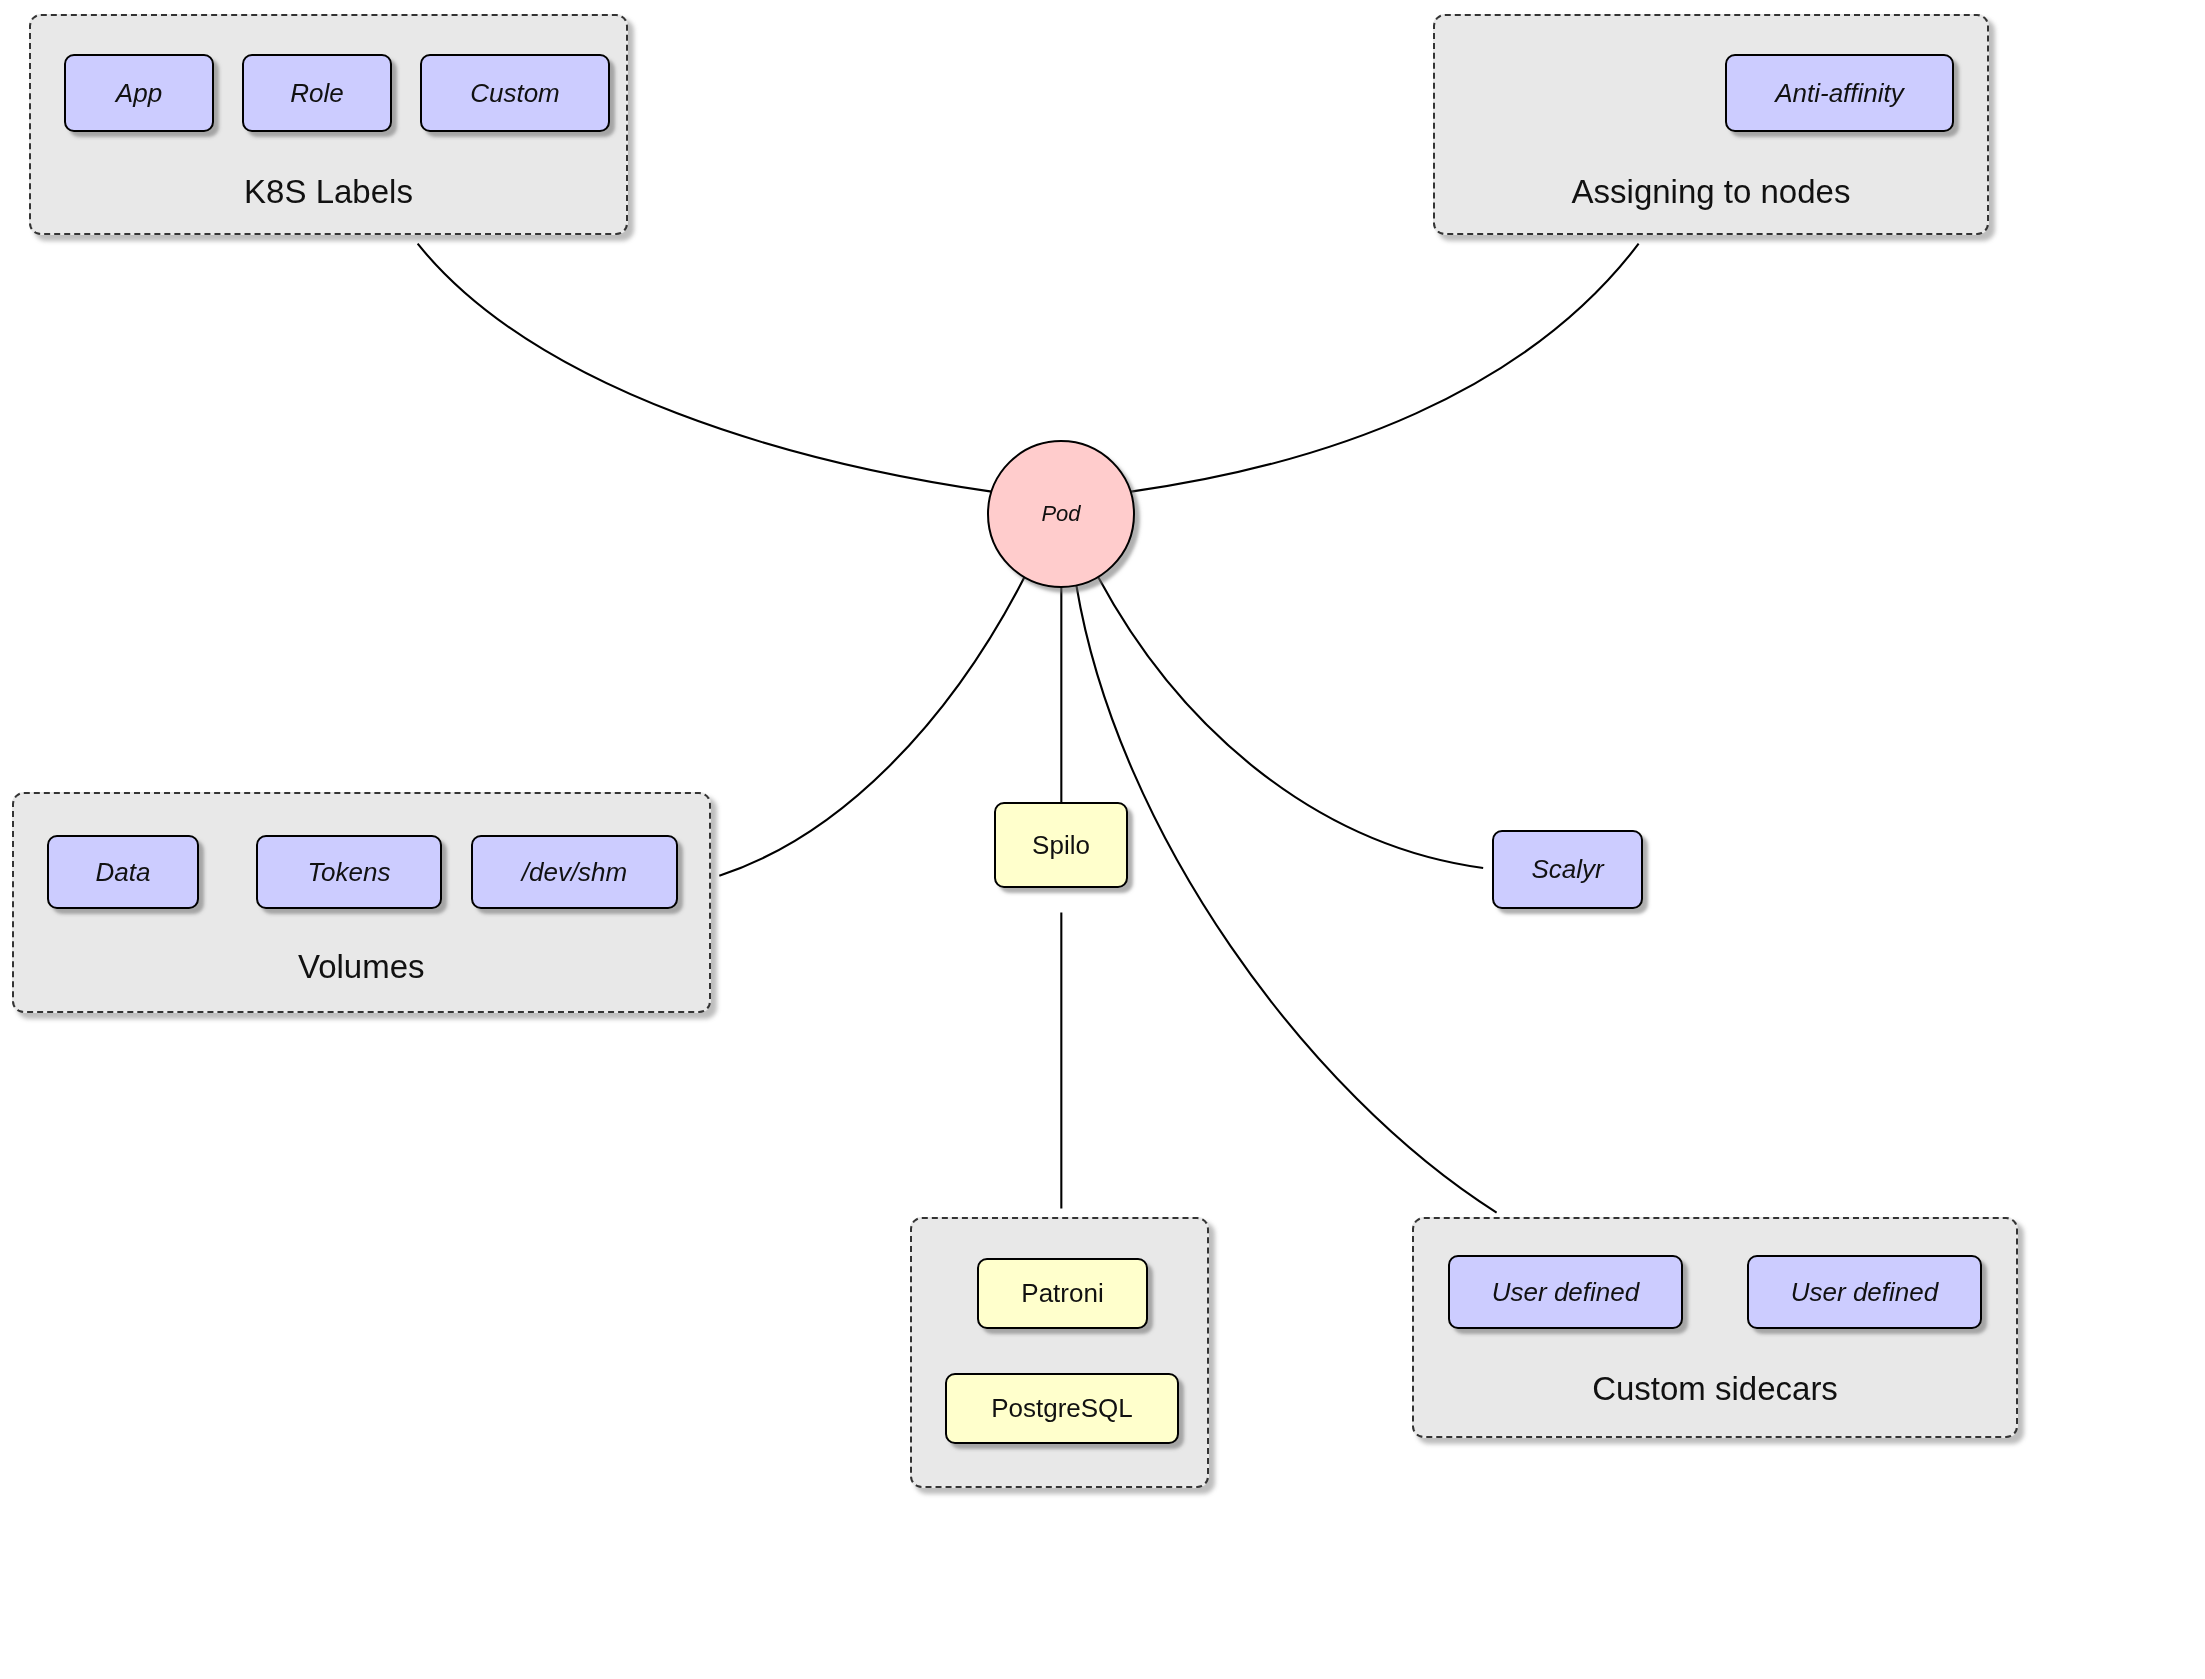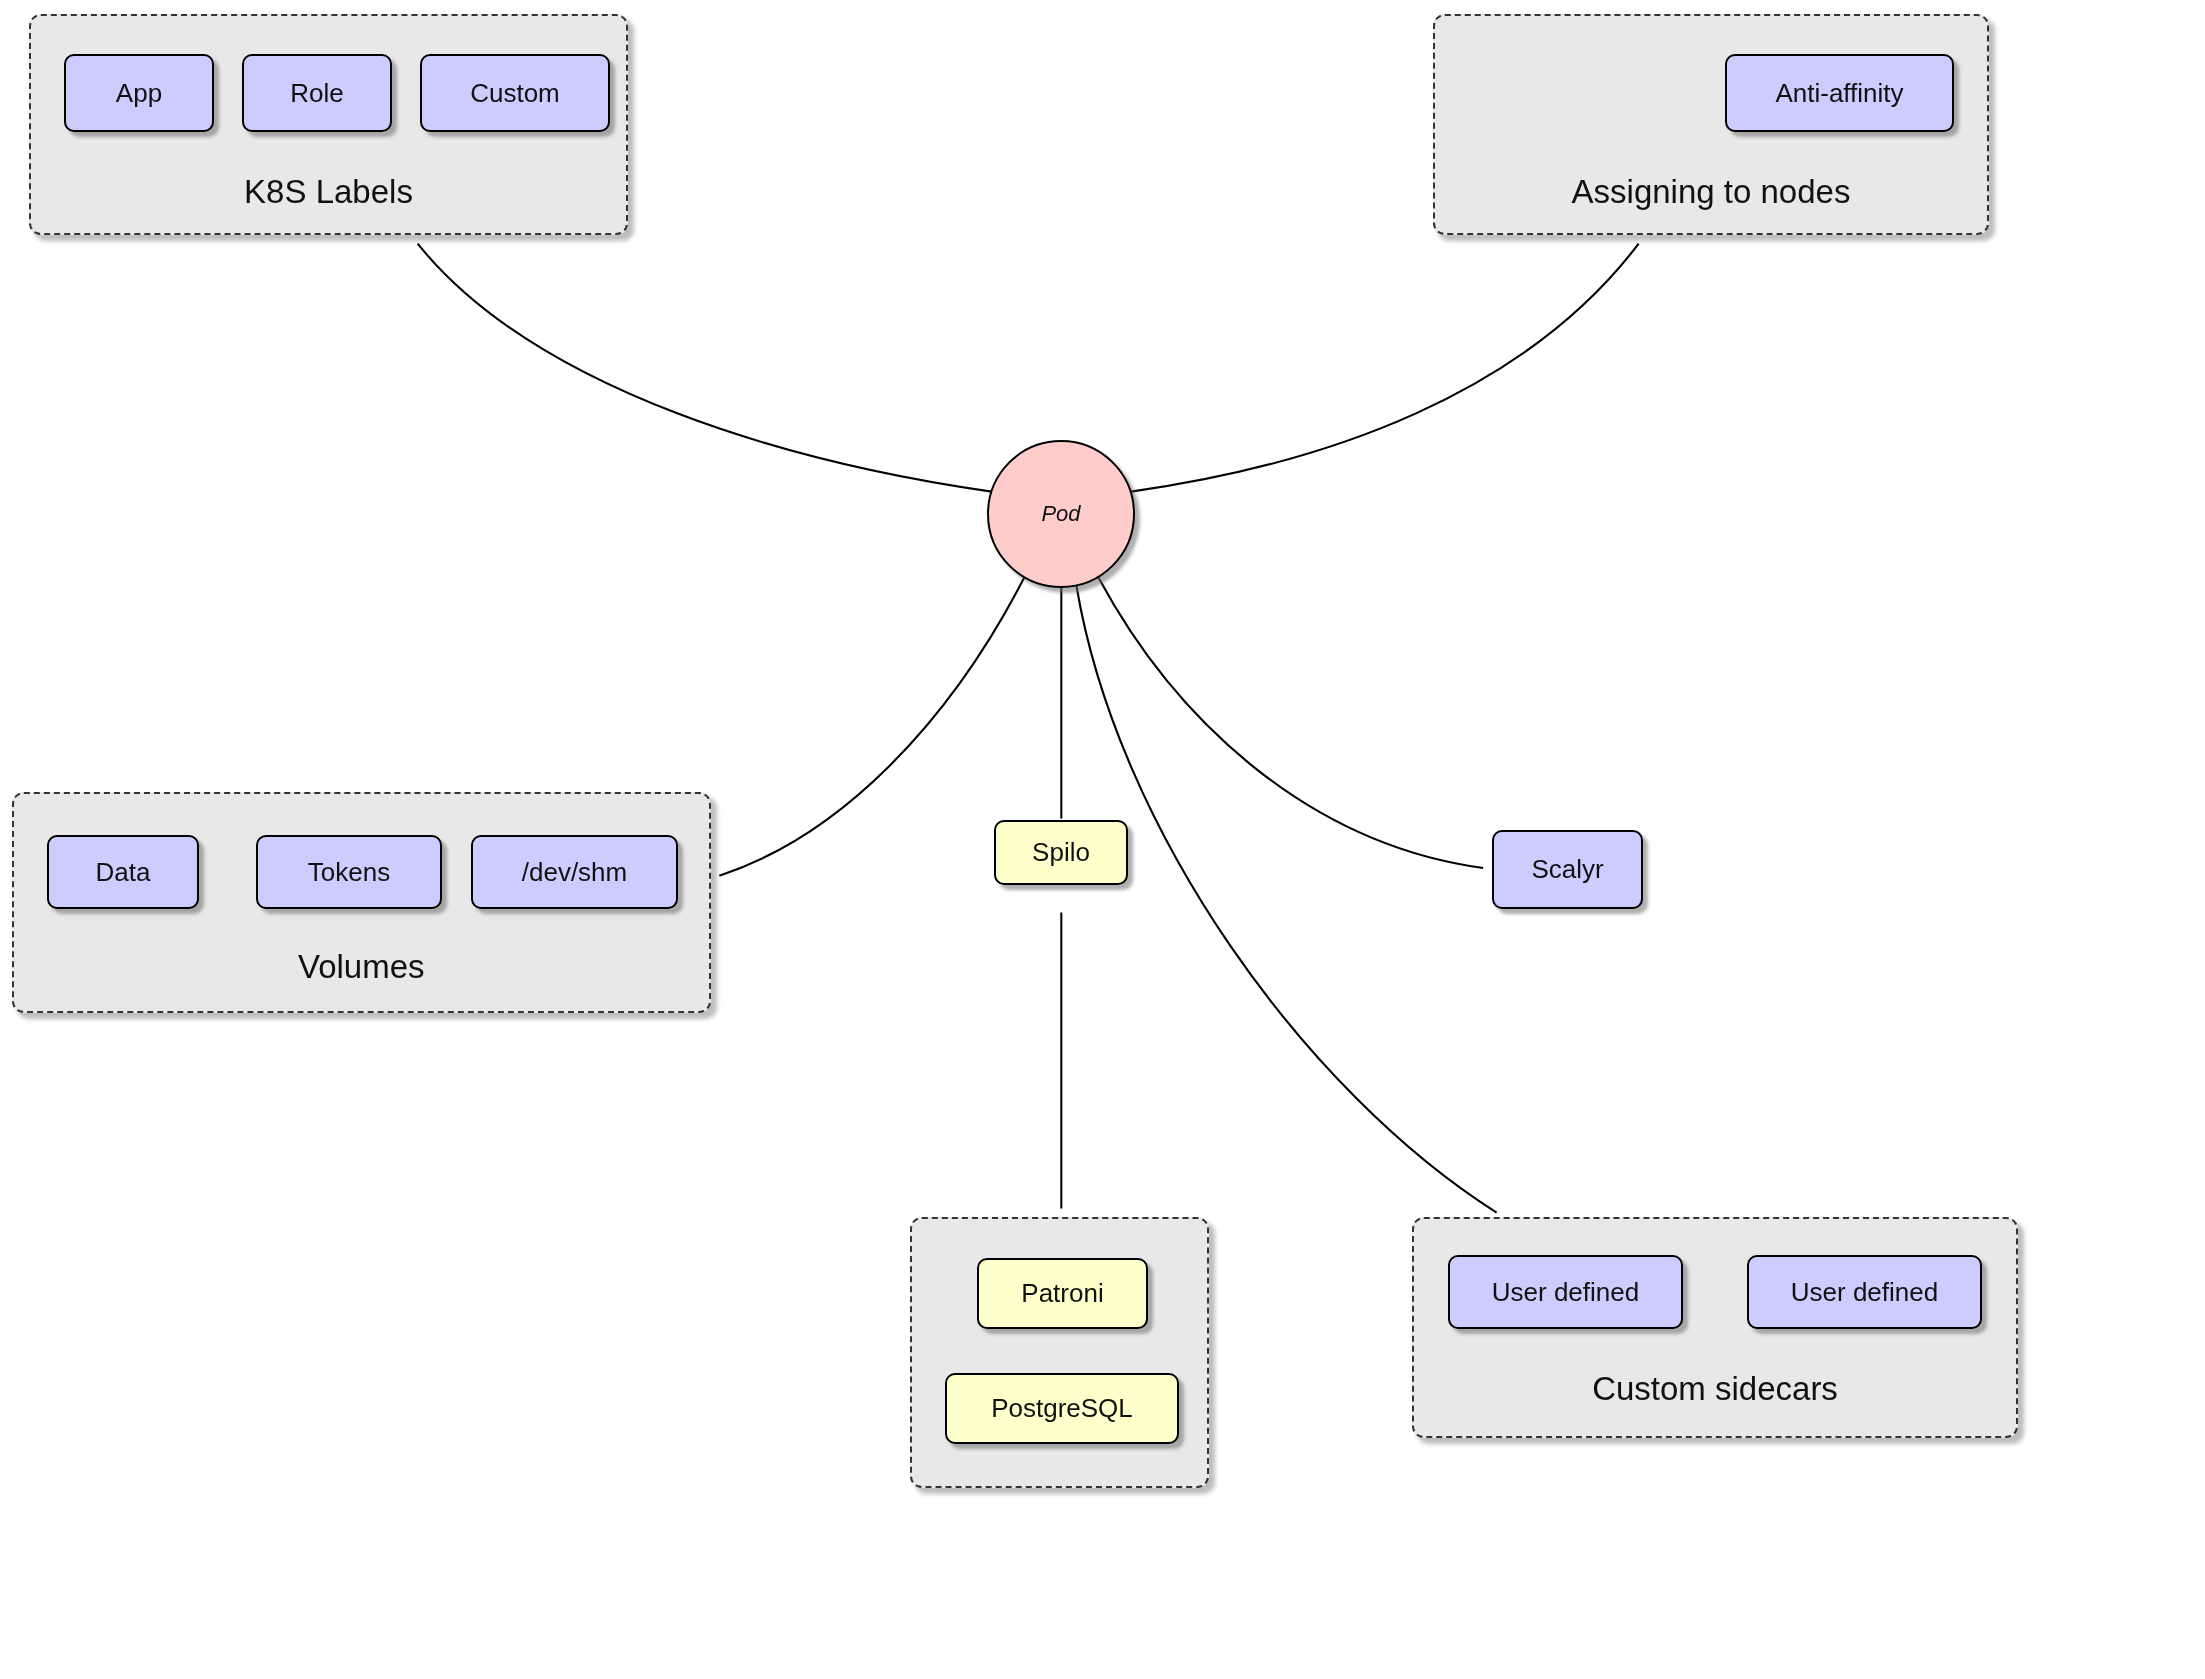--- a/index.html
+++ b/index.html
@@ -27,21 +27,21 @@
     display: flex;
     align-items: center;
     justify-content: center;
     border: 2.1px solid #000;
     border-radius: 10px;
     font-size: 26px;
     color: #111;
     box-shadow: 5px 5px 3.4px rgba(110,110,110,0.55);
     white-space: nowrap;
   }
-  .node.purple { background: var(--node-purple, #ccccff); }
+  .node.purple { background: var(--node-purple, #ccccff); font-style: italic; }
   .node.yellow { background: var(--node-yellow, #ffffcc); }
 
   .pod {
     position: absolute;
     width: 148px; height: 148px;
     border-radius: 50%;
     background: var(--pod-pink, #ffcccc);
     border: 2.1px solid #000;
     display: flex;
     align-items: center;
@@ -105,21 +105,21 @@
   <div class="node purple" style="left:1725px; top:54px; width:229px; height:78px">Anti-affinity</div>
   <div class="group-title" style="left:1433px; top:173px; width:556px">Assigning to nodes</div>
 
   <div class="pod" style="left:987px; top:440px">Pod</div>
 
   <div class="node purple" style="left:47px; top:835px; width:152px; height:74px">Data</div>
   <div class="node purple" style="left:256px; top:835px; width:186px; height:74px">Tokens</div>
   <div class="node purple" style="left:471px; top:835px; width:207px; height:74px">/dev/shm</div>
   <div class="group-title" style="left:11.8px; top:948px; width:699px">Volumes</div>
 
-  <div class="node yellow" style="left:994px; top:820px; width:134px; height:65px">Spilo</div>
+  <div class="node yellow" style="left:994px; top:802px; width:134px; height:86px">Spilo</div>
 
   <div class="node purple" style="left:1492px; top:830px; width:151px; height:79px">Scalyr</div>
 
   <div class="node yellow" style="left:977px; top:1258px; width:171px; height:71px">Patroni</div>
   <div class="node yellow" style="left:945px; top:1373px; width:234px; height:71px">PostgreSQL</div>
 
   <div class="node purple" style="left:1448px; top:1255px; width:235px; height:74px">User defined</div>
   <div class="node purple" style="left:1747px; top:1255px; width:235px; height:74px">User defined</div>
   <div class="group-title" style="left:1412px; top:1370px; width:606px">Custom sidecars</div>
 

